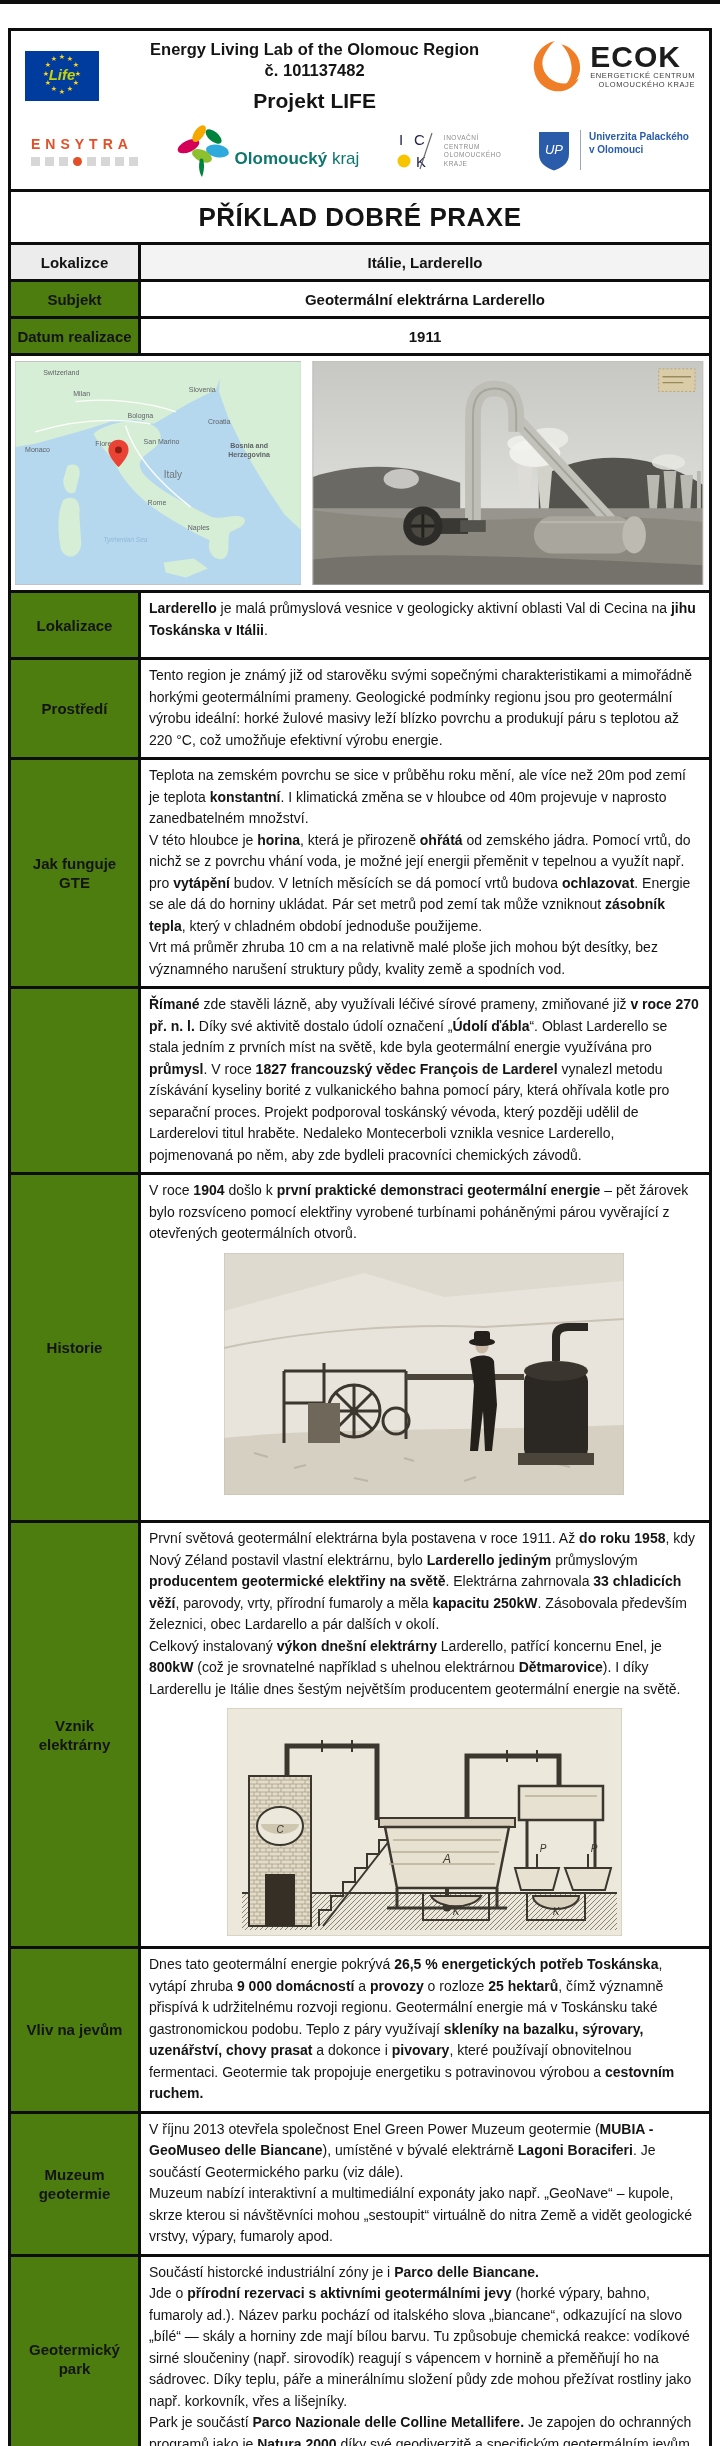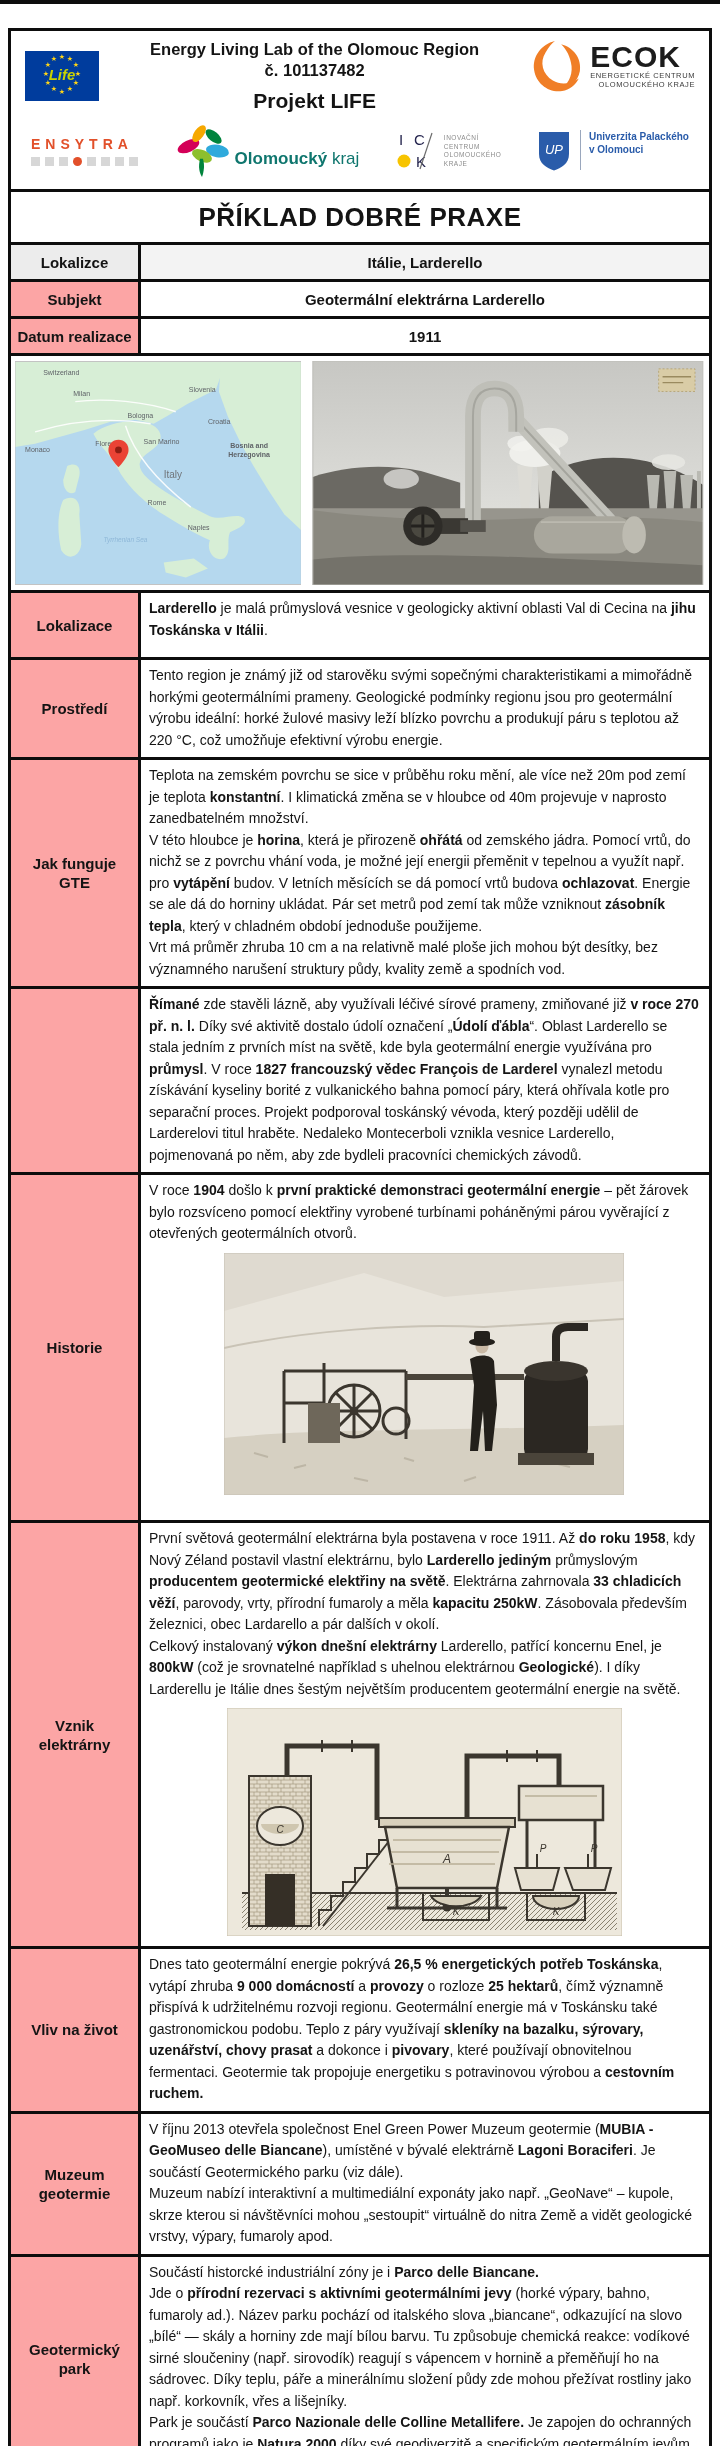--- a/index.html
+++ b/index.html
@@ -28,21 +28,21 @@
   .ick{display:flex;align-items:center;gap:8px;}
   .ick-sub div{font-size:6.5px;color:#8c8c8c;letter-spacing:.5px;line-height:8.5px;}
   .upol{display:flex;align-items:flex-start;gap:8px;}
   .up-divider{width:1px;height:40px;background:#9aa7bd;}
   .up-text div{font-size:10px;color:#2a5caa;font-weight:bold;line-height:13px;}
   
   .title-box{text-align:center;padding:10px 0 9px 0;}
   .page-title{font-size:26px;font-weight:bold;letter-spacing:.5px;}
   
   .row{display:flex;align-items:stretch;}
-  .cell-label{flex:0 0 130px;border-right:3px solid #0d0d0d;background:#fca5a5;
+  .cell-label{flex:0 0 130px;border-right:3px solid #0d0d0d;background:#4d7c0f;
     display:flex;align-items:center;justify-content:center;text-align:center;
     font-weight:bold;font-size:15px;padding:4px 6px;box-sizing:border-box;line-height:19px;}
   .cell-value{flex:1;display:flex;align-items:center;justify-content:center;
     font-weight:bold;font-size:15px;padding:6px 8px;box-sizing:border-box;}
   .row-gray .cell-label{background:#ececec;}
   .row-gray .cell-value{background:#f3f3f3;}
   .info-row{min-height:40px;}
   
   .images-row{display:flex;gap:10px;padding:5px 4px;align-items:flex-start;justify-content:space-between;}
   .map-fig{width:288px;height:224px;display:block;}
@@ -351,21 +351,21 @@
         <rect width="400" height="242" fill="none" stroke="#c6c0b4" stroke-width="1"></rect>
       </svg>
     </div>
   </div>
 
   <div class="box row min-402">
     <div class="cell-label">Vznik elektrárny</div>
     <div class="cell-content">
       <div>
           <div class="para"><span>První světová geotermální elektrárna byla postavena v roce 1911. Až </span><b>do roku 1958</b><span>, kdy Nový Zéland postavil vlastní elektrárnu, bylo </span><b>Larderello jediným</b><span> průmyslovým </span><b>producentem geotermické elektřiny na světě</b><span>. Elektrárna zahrnovala </span><b>33 chladicích věží</b><span>, parovody, vrty, přírodní fumaroly a měla </span><b>kapacitu 250kW</b><span>. Zásobovala především železnici, obec Lardarello a pár dalších v okolí.</span></div>
-          <div class="para"><span>Celkový instalovaný </span><b>výkon dnešní elektrárny</b><span> Larderello, patřící koncernu Enel, je </span><b>800kW</b><span> (což je srovnatelné například s uhelnou elektrárnou </span><b>Geologické</b><span>). I díky Larderellu je Itálie dnes šestým největším producentem geotermální energie na světě.</span></div>
+          <div class="para"><span>Celkový instalovaný </span><b>výkon dnešní elektrárny</b><span> Larderello, patřící koncernu Enel, je </span><b>800kW</b><span> (což je srovnatelné například s uhelnou elektrárnou </span><b>Dětmarovice</b><span>). I díky Larderellu je Itálie dnes šestým největším producentem geotermální energie na světě.</span></div>
         </div>
       <svg class="fig" width="395" height="228" viewBox="0 0 395 228">
         <defs>
           <pattern id="hatch" width="5" height="5" patternUnits="userSpaceOnUse">
             <path d="M0,5 L5,0" stroke="#8a8270" stroke-width="1"></path>
           </pattern>
           <pattern id="brick" width="12" height="8" patternUnits="userSpaceOnUse">
             <rect width="12" height="8" fill="#e3dccb"></rect>
             <path d="M0,0 H12 M0,4 H12 M0,8 H12 M6,0 V4 M3,4 V8 M9,4 V8" stroke="#a2977d" stroke-width=".7" fill="none"></path>
           </pattern>
@@ -418,21 +418,21 @@
           <text x="329" y="207" font-size="10">K</text>
           <text x="316" y="144" font-size="10">P</text>
           <text x="367" y="144" font-size="10">P</text>
         </g>
         <rect width="395" height="228" fill="none" stroke="#c8c0ac" stroke-width="1"></rect>
       </svg>
     </div>
   </div>
 
   <div class="box row min-158">
-    <div class="cell-label">Vliv na život</div>
+    <div class="cell-label">Vliv na jevům</div>
     <div class="cell-content">
         <div class="para"><span>Dnes tato geotermální energie pokrývá </span><b>26,5 % energetických potřeb Toskánska</b><span>, vytápí zhruba </span><b>9 000 domácností</b><span> a </span><b>provozy</b><span> o rozloze </span><b>25 hektarů</b><span>, čímž významně přispívá k udržitelnému rozvoji regionu. Geotermální energie má v Toskánsku také gastronomickou podobu. Teplo z páry využívají </span><b>skleníky na bazalku, sýrovary, uzenářství, chovy prasat</b><span> a dokonce i </span><b>pivovary</b><span>, které používají obnovitelnou fermentaci. Geotermie tak propojuje energetiku s potravinovou výrobou a </span><b>cestovním ruchem.</b></div>
       </div>
   </div>
 
   <div class="box row min-134">
     <div class="cell-label">Muzeum geotermie</div>
     <div class="cell-content">
         <div class="para"><span>V říjnu 2013 otevřela společnost Enel Green Power Muzeum geotermie (</span><b>MUBIA - GeoMuseo delle Biancane</b><span>), umístěné v bývalé elektrárně </span><b>Lagoni Boraciferi</b><span>. Je součástí Geotermického parku (viz dále).</span></div>
         <div class="para"><span>Muzeum nabízí interaktivní a multimediální exponáty jako např. „GeoNave“ – kupole, skrze kterou si návštěvníci mohou „sestoupit“ virtuálně do nitra Země a vidět geologické vrstvy, výpary, fumaroly apod.</span></div>

